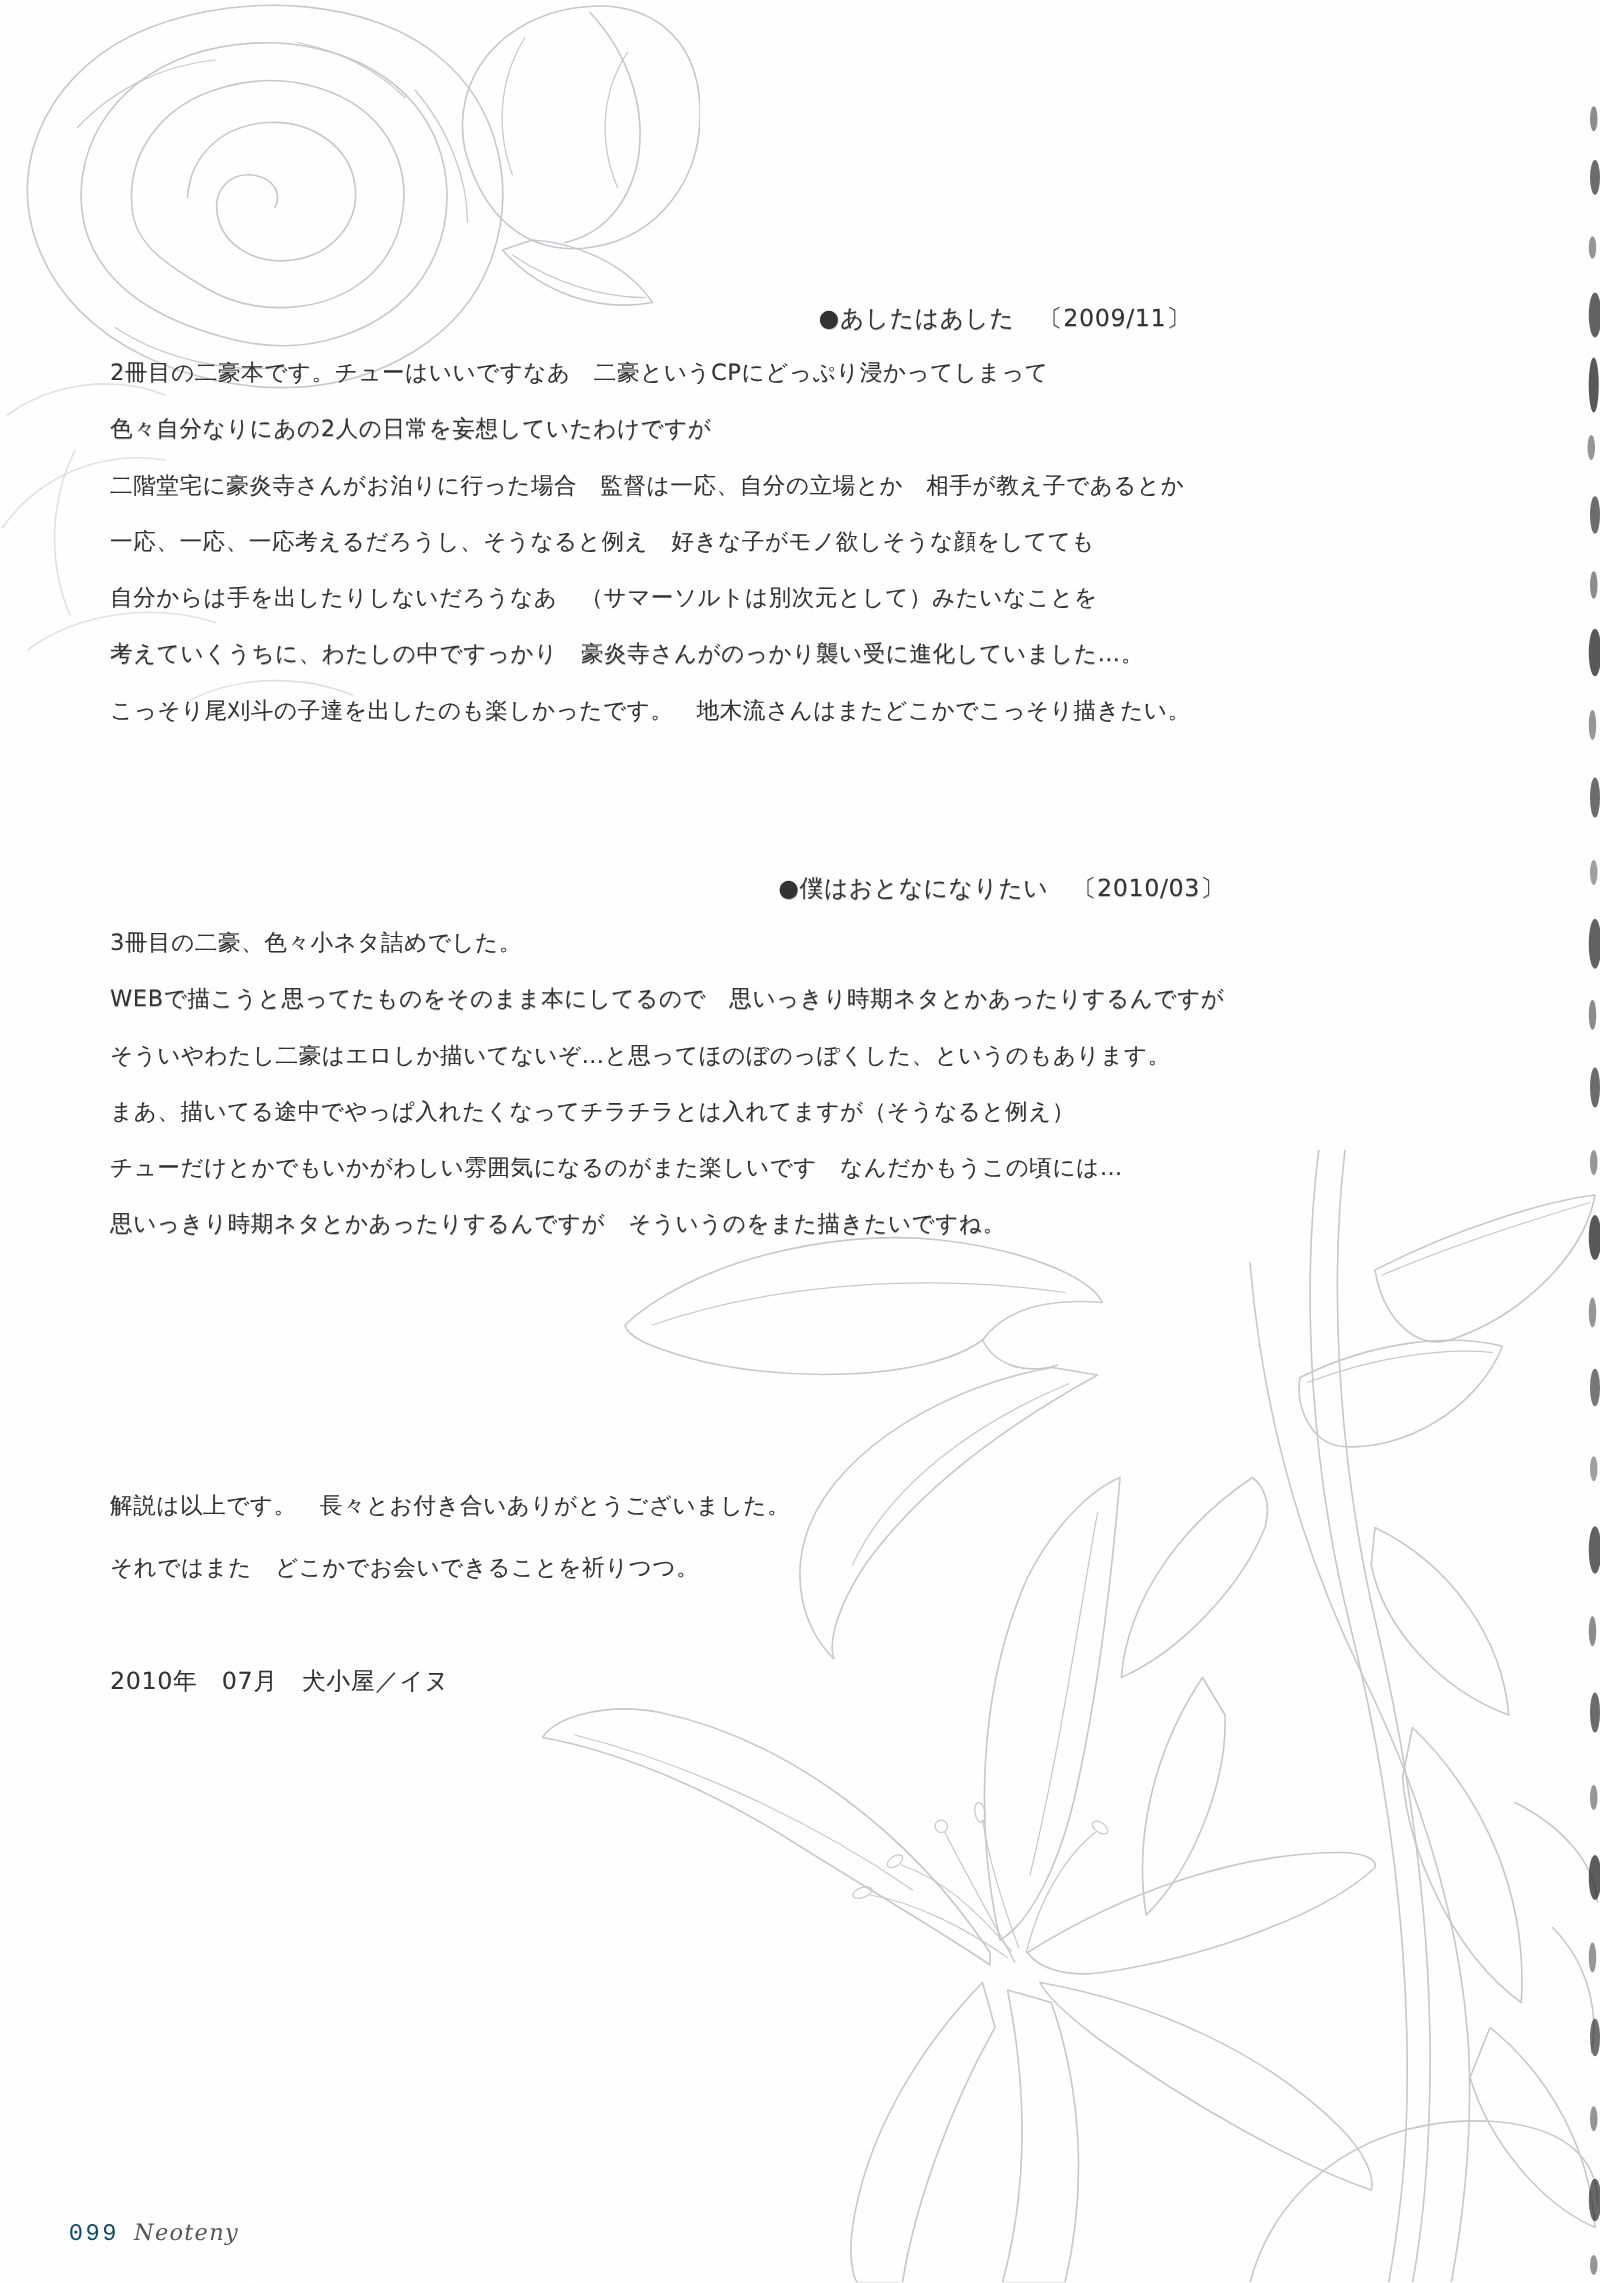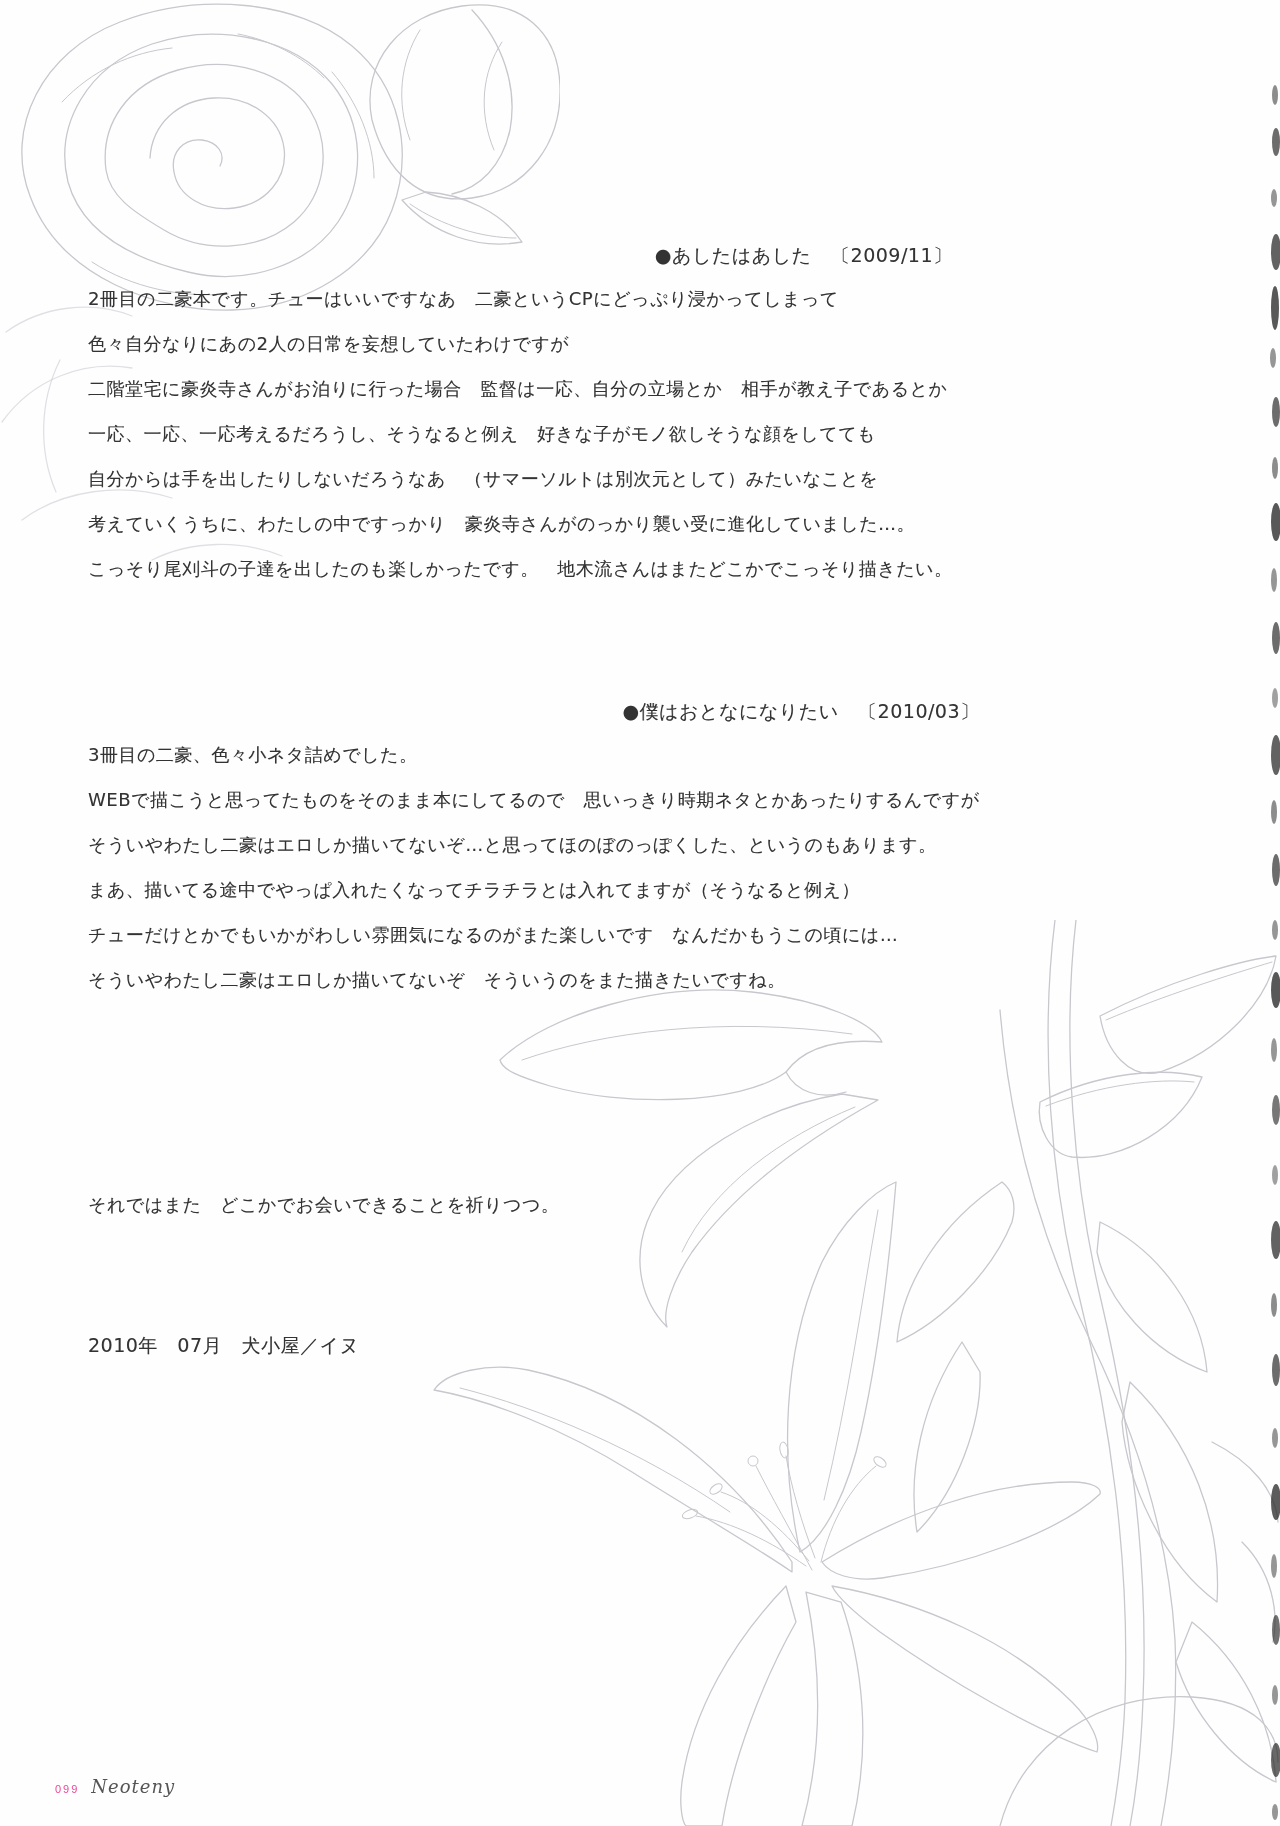--- a/index.html
+++ b/index.html
@@ -17,21 +17,21 @@
       text-shadow:.3px .3px .3px rgba(70,70,70,.35);}
   .sec{position:absolute;left:88px;}
   .heading{font-size:19px;line-height:42px;white-space:nowrap;letter-spacing:.5px;
       text-shadow:.3px .3px .3px rgba(70,70,70,.35);text-align:right;}
   .tl{font-size:18px;line-height:45px;white-space:nowrap;letter-spacing:.5px;
       text-shadow:.3px .3px .3px rgba(70,70,70,.35);}
   .cl{font-size:18px;line-height:50px;white-space:nowrap;letter-spacing:.5px;
       text-shadow:.3px .3px .3px rgba(70,70,70,.35);}
   .date{font-size:19px;line-height:26px;}
   .footer{position:absolute;left:55px;top:1776px;display:flex;align-items:baseline;gap:12px;}
-  .pn{font-family:Liberation Sans, sans-serif;font-size:11px;color:#ec4899;letter-spacing:2px;}
+  .pn{font-family:Liberation Mono, monospace;font-size:19px;color:#0c4a6e;letter-spacing:2px;}
   .bt{font-family:"DejaVu Serif",serif;font-style:italic;font-size:18px;color:#555;letter-spacing:1px;}
   .edge{position:absolute;top:0;right:0;width:20px;height:1826px;}
 </style>
 </head>
 <body>
 
 <div class="page">
 
   <svg class="art" style="left:0;top:0" width="560" height="580" viewBox="0 0 560 580">
     <path d="M30,196 C4,128 42,52 120,22 C198,-8 298,0 352,46 C400,86 414,152 392,210 C370,268 306,308 232,310 C158,312 60,278 30,196 Z"></path>
@@ -142,24 +142,25 @@
     <div class="tl">こっそり尾刈斗の子達を出したのも楽しかったです。　地木流さんはまたどこかでこっそり描きたい。</div>
   </div>
 
   <div class="sec" style="top:690px">
     <div class="heading">●僕はおとなになりたい　〔2010/03〕</div>
     <div class="tl">3冊目の二豪、色々小ネタ詰めでした。</div>
     <div class="tl">WEBで描こうと思ってたものをそのまま本にしてるので　思いっきり時期ネタとかあったりするんですが</div>
     <div class="tl">そういやわたし二豪はエロしか描いてないぞ…と思ってほのぼのっぽくした、というのもあります。</div>
     <div class="tl">まあ、描いてる途中でやっぱ入れたくなってチラチラとは入れてますが（そうなると例え）</div>
     <div class="tl">チューだけとかでもいかがわしい雰囲気になるのがまた楽しいです　なんだかもうこの頃には…</div>
-    <div class="tl">そういやわたし二豪はエロしか描いてないぞ　そういうのをまた描きたいですね。</div>
+    <div class="tl">思いっきり時期ネタとかあったりするんですが　そういうのをまた描きたいですね。</div>
   </div>
 
   <div class="sec" style="top:1180px">
+    <div class="cl">解説は以上です。　長々とお付き合いありがとうございました。</div>
     <div class="cl">それではまた　どこかでお会いできることを祈りつつ。</div>
   </div>
 
   <div class="jp date" style="top:1332px">2010年　07月　犬小屋／イヌ</div>
 
   <div class="footer">
     <span class="pn">099</span>
     <span class="bt">Neoteny</span>
   </div>
 

